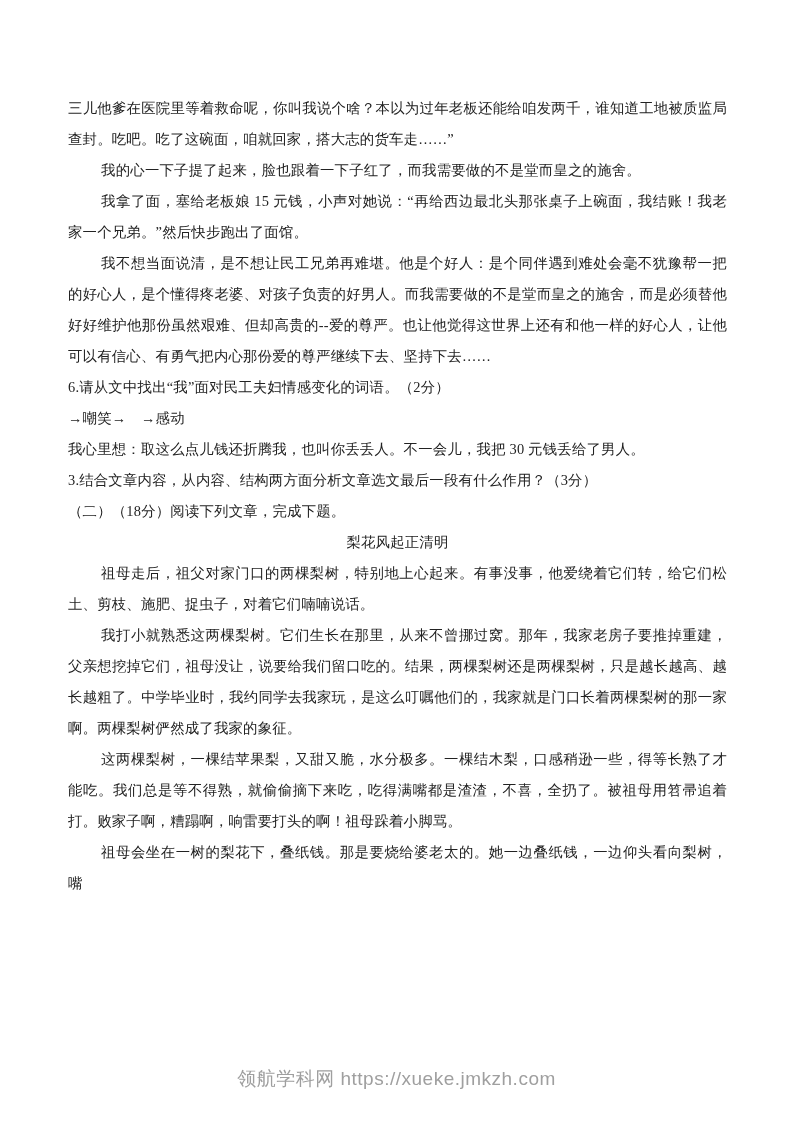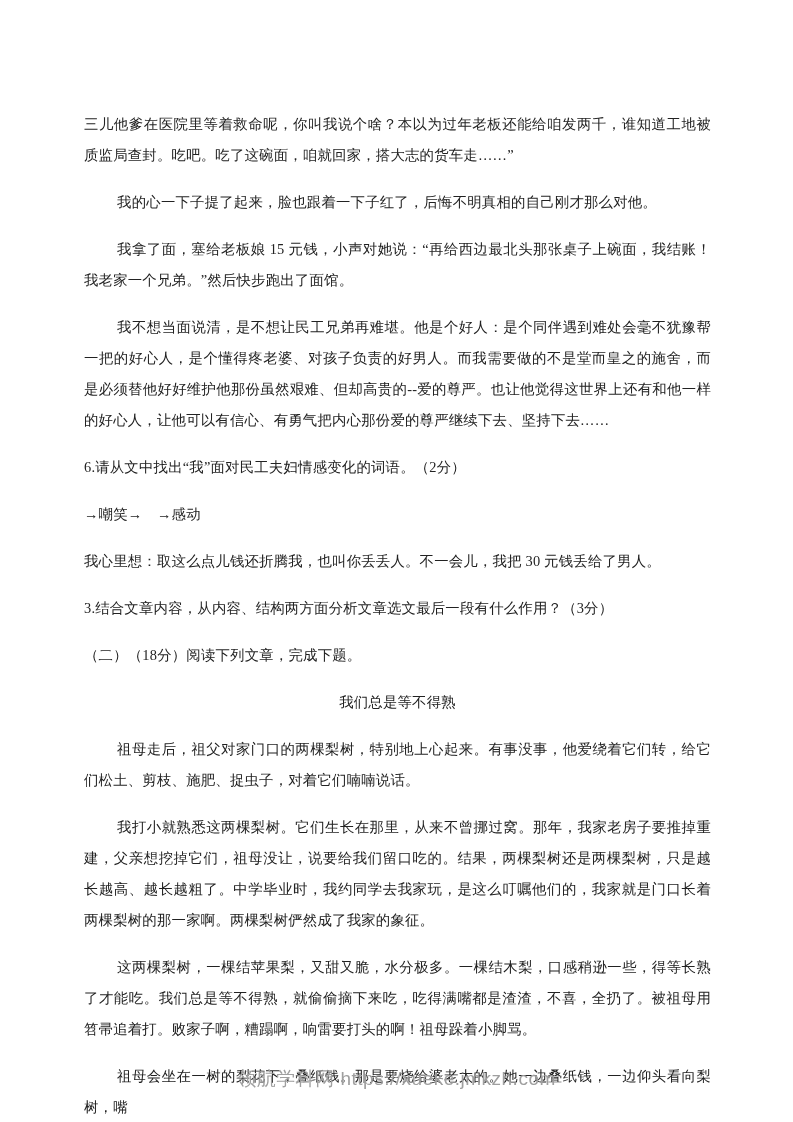--- a/index.html
+++ b/index.html
@@ -19,21 +19,21 @@
     position: absolute;
     left: 68px;
     top: 93px;
     width: 659px;
     font-size: 14.4px;
     line-height: 31px;
     text-align: justify;
     letter-spacing: 0.2px;
   }
   .doc-body p {
-    margin: 16px;
+    margin: 0;
     padding: 0;
     text-align: justify;
     font-family: Liberation Serif, serif;
   }
   .doc-body p.indent {
     text-indent: 2.3em;
   }
   .doc-body p.center {
     text-align: center;
     text-indent: 0;
@@ -51,28 +51,28 @@
     font-size: 19px;
     color: #9f9f9f;
     letter-spacing: 0.5px;
   }
 </style>
 </head>
 <body>
 
 <div class="doc-body">
   <p class="flush">三儿他爹在医院里等着救命呢，你叫我说个啥？本以为过年老板还能给咱发两千，谁知道工地被质监局查封。吃吧。吃了这碗面，咱就回家，搭大志的货车走……”</p>
-  <p class="indent">我的心一下子提了起来，脸也跟着一下子红了，后悔不明真相的自己刚才那么对他。</p>
+  <p class="indent">我的心一下子提了起来，脸也跟着一下子红了，而我需要做的不是堂而皇之的施舍。</p>
   <p class="indent">我拿了面，塞给老板娘 15 元钱，小声对她说：“再给西边最北头那张桌子上碗面，我结账！我老家一个兄弟。”然后快步跑出了面馆。</p>
   <p class="indent">我不想当面说清，是不想让民工兄弟再难堪。他是个好人：是个同伴遇到难处会毫不犹豫帮一把的好心人，是个懂得疼老婆、对孩子负责的好男人。而我需要做的不是堂而皇之的施舍，而是必须替他好好维护他那份虽然艰难、但却高贵的--爱的尊严。也让他觉得这世界上还有和他一样的好心人，让他可以有信心、有勇气把内心那份爱的尊严继续下去、坚持下去……</p>
   <p class="flush">6.请从文中找出“我”面对民工夫妇情感变化的词语。（2分）</p>
   <p class="blank-line">→嘲笑→　→感动</p>
   <p class="flush">我心里想：取这么点儿钱还折腾我，也叫你丢丢人。不一会儿，我把 30 元钱丢给了男人。</p>
   <p class="flush">3.结合文章内容，从内容、结构两方面分析文章选文最后一段有什么作用？（3分）</p>
   <p class="flush">（二）（18分）阅读下列文章，完成下题。</p>
-  <p class="center">我们总是等不得熟</p>
+  <p class="center">梨花风起正清明</p>
   <p class="indent">祖母走后，祖父对家门口的两棵梨树，特别地上心起来。有事没事，他爱绕着它们转，给它们松土、剪枝、施肥、捉虫子，对着它们喃喃说话。</p>
   <p class="indent">我打小就熟悉这两棵梨树。它们生长在那里，从来不曾挪过窝。那年，我家老房子要推掉重建，父亲想挖掉它们，祖母没让，说要给我们留口吃的。结果，两棵梨树还是两棵梨树，只是越长越高、越长越粗了。中学毕业时，我约同学去我家玩，是这么叮嘱他们的，我家就是门口长着两棵梨树的那一家啊。两棵梨树俨然成了我家的象征。</p>
   <p class="indent">这两棵梨树，一棵结苹果梨，又甜又脆，水分极多。一棵结木梨，口感稍逊一些，得等长熟了才能吃。我们总是等不得熟，就偷偷摘下来吃，吃得满嘴都是渣渣，不喜，全扔了。被祖母用笤帚追着打。败家子啊，糟蹋啊，响雷要打头的啊！祖母跺着小脚骂。</p>
   <p class="indent">祖母会坐在一树的梨花下，叠纸钱。那是要烧给婆老太的。她一边叠纸钱，一边仰头看向梨树，嘴</p>
 </div>
 
 <div class="watermark">领航学科网 https://xueke.jmkzh.com</div>
 
 </body></html>

